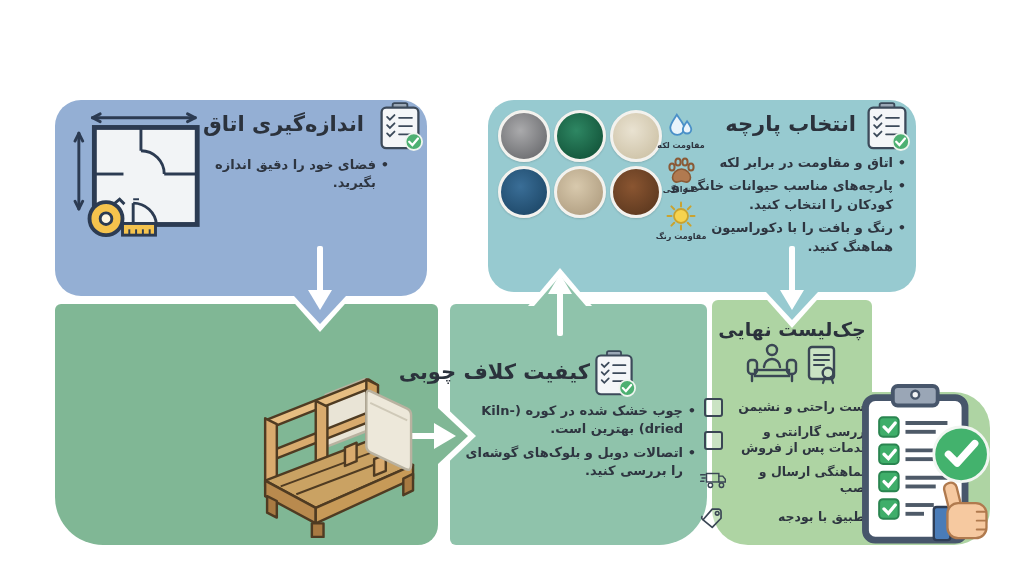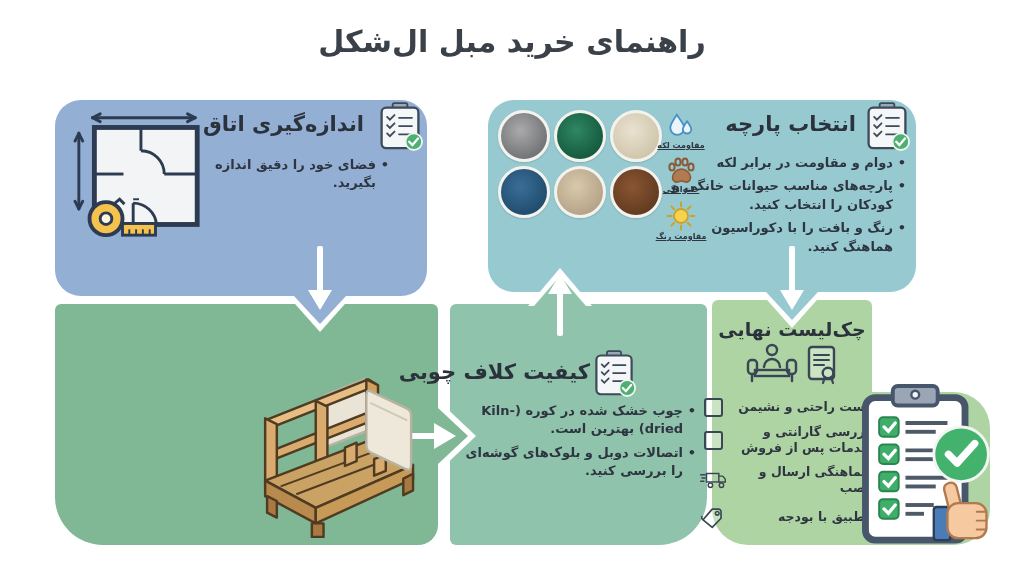--- a/index.html
+++ b/index.html
@@ -28,37 +28,36 @@
   .arrow{z-index:4;}
   
   .sec-title{font-size:21px;font-weight:700;color:#2b323c;white-space:nowrap;z-index:5;}
   ul.bullets{list-style:none;margin:0;padding:0;z-index:5;}
   ul.bullets li{position:relative;padding-right:13px;font-size:13px;font-weight:700;line-height:1.42;margin-bottom:5px;color:#2e3540;}
   ul.bullets li::before{content:"•";position:absolute;right:0;top:0;}
   
   .swatch-grid{display:grid;grid-template-columns:repeat(3,52px);grid-auto-rows:52px;gap:4px;z-index:5;}
   .swatch{width:52px;height:52px;border-radius:50%;border:3px solid #f3f2ee;box-sizing:border-box;box-shadow:0 1px 2px rgba(0,0,0,.15);}
   .features{display:flex;flex-direction:column;align-items:center;z-index:5;}
-  .feature{display:flex;flex-direction:column;align-items:center;margin-bottom:7px;text-decoration:underline;}
+  .feature{display:flex;flex-direction:column;align-items:center;margin-bottom:7px;}
   .feature .cap{font-size:8px;font-weight:700;color:#2e3540;margin-top:1px;white-space:nowrap;}
   
   .chk-title{font-size:19px;font-weight:700;text-align:center;padding-top:18px;color:#2b323c;}
   .chk-icons{display:flex;justify-content:center;align-items:flex-end;gap:8px;margin-top:3px;}
   .chk-rows{z-index:5;}
   .chk-row{display:flex;align-items:center;margin-bottom:7px;}
   .chk-row .lbl{flex:1;font-size:12.5px;font-weight:700;line-height:1.3;text-align:right;}
   .chk-row .ic{flex:none;width:26px;display:flex;justify-content:center;align-items:center;margin-right:5px;}
   .checkbox{width:15px;height:15px;border:2.2px solid #3a4654;border-radius:3px;background:rgba(255,255,255,.35);}
 </style>
 </head>
 <body>
 
 <div class="page">
 
-  <div class="abs main-title">راهنمای خرید مبل ال‌شکل</div>
 
   <div class="abs card-blue"></div>
   <div class="abs card-teal"></div>
   <div class="abs green-left"></div>
   <div class="abs green-mid"></div>
   <div class="abs green-right-tab"></div>
   <div class="abs green-right-main"></div>
 
   <div class="tri tri-a-white"></div>
   <div class="tri tri-a-blue"></div>
@@ -142,21 +141,21 @@
       <path d="M11 25 l3 3 l5 -5"></path>
         <line x1="24" y1="26" x2="38" y2="26"></line>
       <path d="M11 34 l3 3 l5 -5"></path>
         <line x1="24" y1="35" x2="38" y2="35"></line>
     </g>
     <circle cx="40" cy="43" r="9" fill="#4db072" stroke="#eef5ef" stroke-width="2"></circle>
     <path d="M35 43 l3.5 3.5 l6 -7" stroke="#fff" stroke-width="2.5" fill="none" stroke-linecap="round"></path>
   </svg>
   <div class="abs sec-title" style="right:168px;top:112px;">انتخاب پارچه</div>
   <ul class="abs bullets" style="right:118px;top:154px;width:244px;">
-    <li>دوام و مقاومت در برابر لکه</li>
+    <li>اتاق و مقاومت در برابر لکه</li>
     <li>پارچه‌های مناسب حیوانات خانگی و کودکان را انتخاب کنید.</li>
     <li>رنگ و بافت را با دکوراسیون هماهنگ کنید.</li>
   </ul>
   <div class="abs swatch-grid" style="left:498px;top:110px;">
     <div class="swatch" style="background: radial-gradient(circle at 42% 38%, rgb(233, 226, 209) 0%, rgb(207, 196, 169) 78%);"></div>
     <div class="swatch" style="background: radial-gradient(circle at 42% 38%, rgb(46, 135, 99) 0%, rgb(20, 87, 60) 78%);"></div>
     <div class="swatch" style="background: radial-gradient(circle at 42% 38%, rgb(170, 170, 172) 0%, rgb(111, 112, 115) 78%);"></div>
     <div class="swatch" style="background: radial-gradient(circle at 42% 38%, rgb(138, 85, 49) 0%, rgb(95, 58, 32) 78%);"></div>
     <div class="swatch" style="background: radial-gradient(circle at 42% 38%, rgb(216, 201, 173) 0%, rgb(179, 161, 132) 78%);"></div>
     <div class="swatch" style="background: radial-gradient(circle at 42% 38%, rgb(58, 110, 151) 0%, rgb(31, 74, 107) 78%);"></div>

